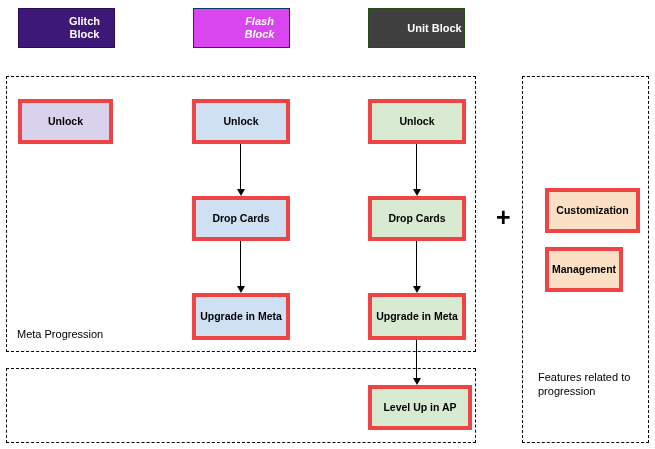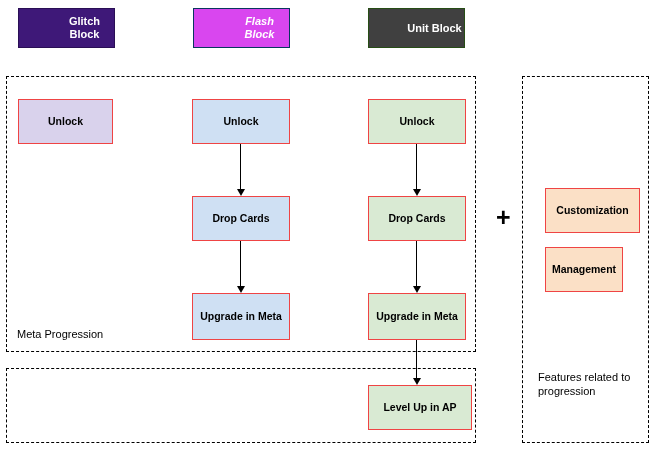--- a/index.html
+++ b/index.html
@@ -16,21 +16,21 @@
     text-align:center;font-weight:bold;line-height:1.15;
   }
 
   
   .hdr{height:40px;width:97px;border:1px solid #1a1a1a;color:#ffffff;font-size:11px;padding-left:36px;}
   .hdr.glitch{background:#3e1878;border-color:#2a0f55;}
   .hdr.flash {background:#0d5490;border-color:#09375f;}
   .hdr.unit  {background:#3b7320;border-color:#274d15;}
 
   
-  .box{height:45px;border:1px solid #ef4444;color:#000000;font-size:10.5px;}
+  .box{height:45px;border:4px solid #ef4444;color:#000000;font-size:10.5px;}
   .box.purple{background:#d9d2ec;}
   .box.blue  {background:#cfe0f3;}
   .box.green {background:#d9ead3;}
   .box.orange{background:#fbe0c6;}
 
   
   .dashed{
     position:absolute;box-sizing:border-box;
     border:1px dashed #000000;background:transparent;
   }

